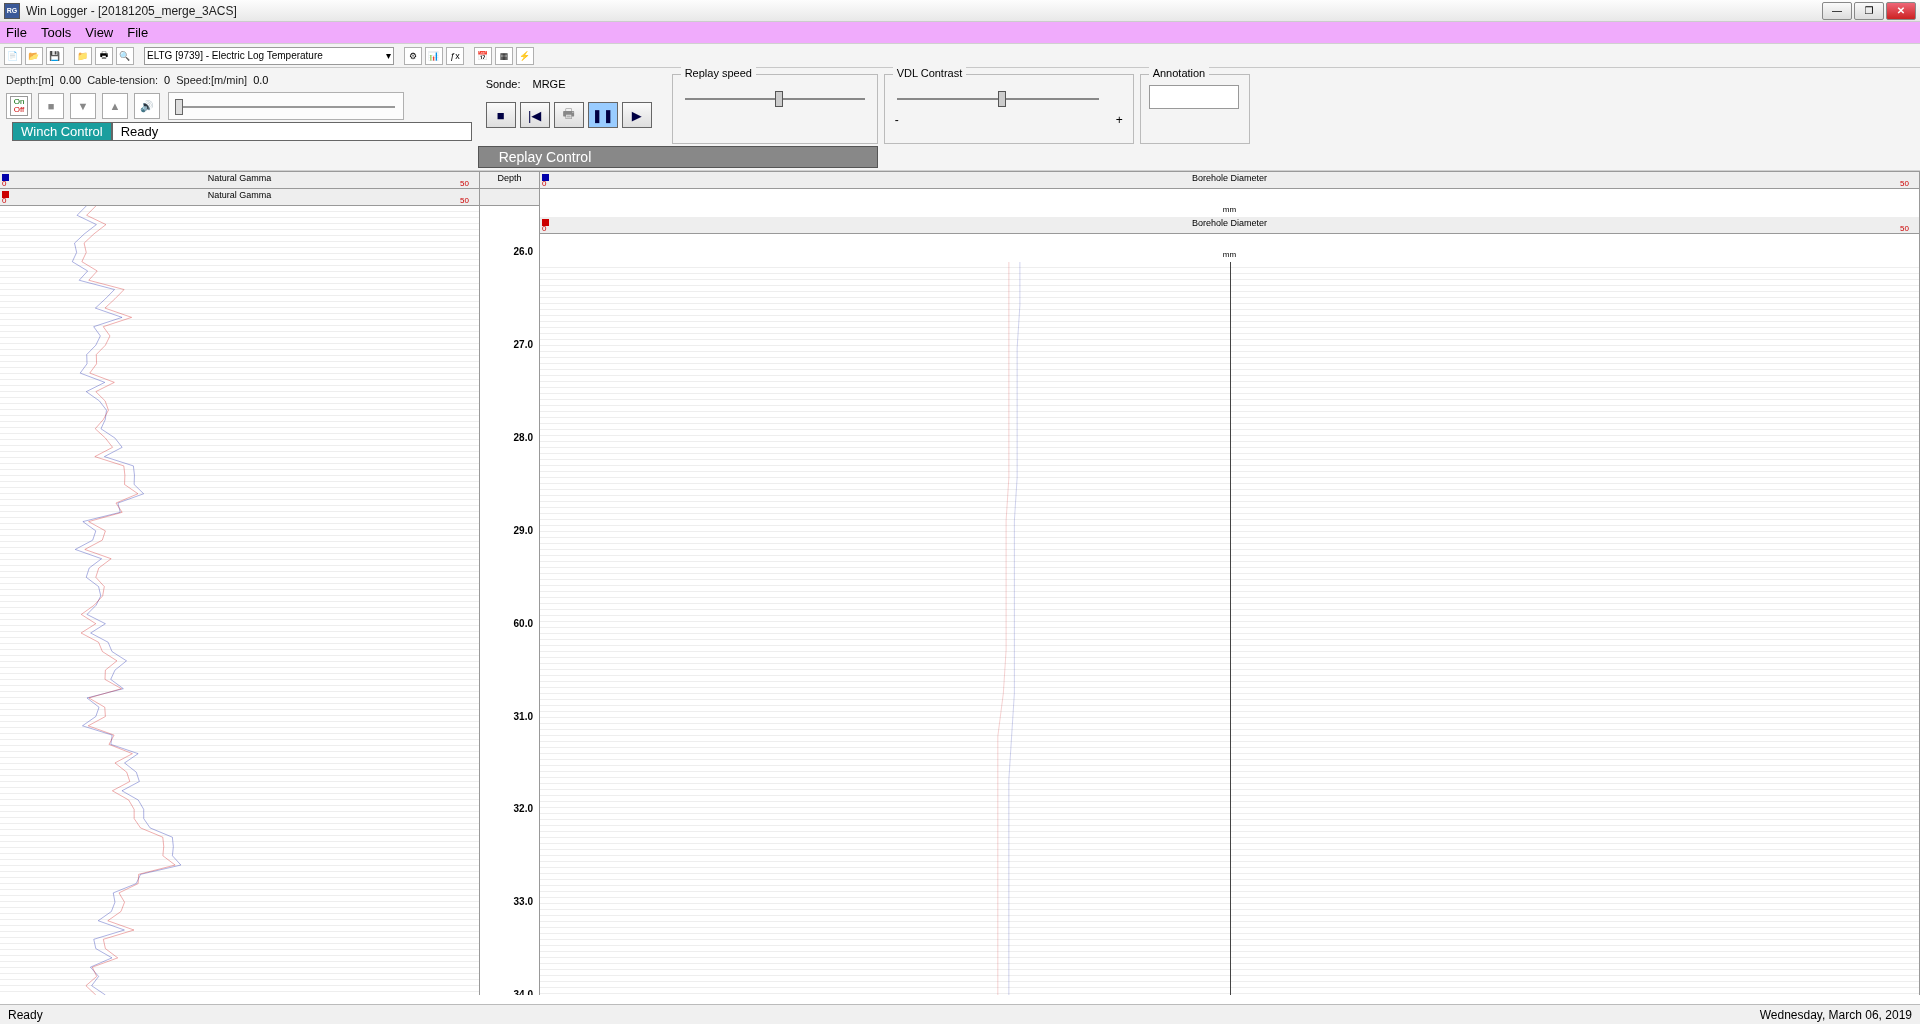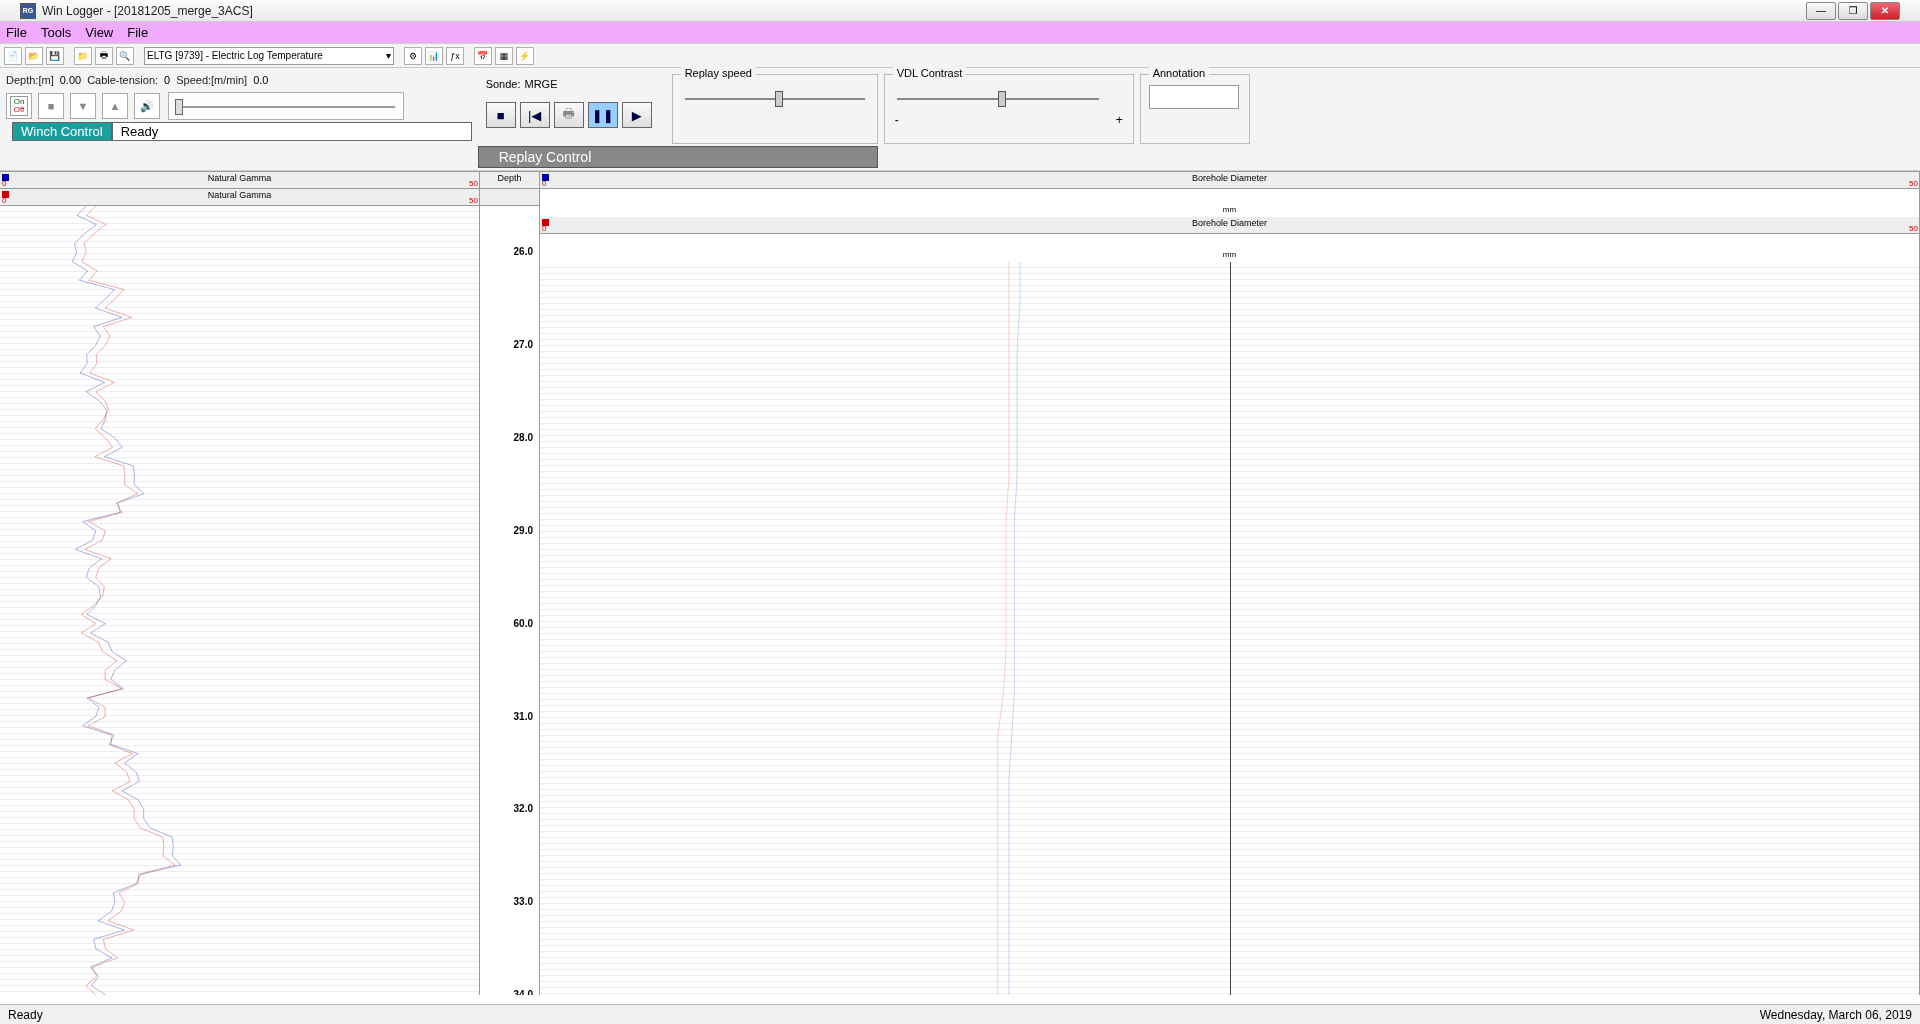--- a/index.html
+++ b/index.html
@@ -1,18 +1,18 @@
 <!DOCTYPE html>
 <html><head>
 <meta charset="utf-8">
 <style>
 * { margin: 0; padding: 0; box-sizing: border-box; font-family: "Segoe UI", Tahoma, sans-serif; }
 body { background: #fff; overflow: hidden; font-size: 11px; }
 
-.titlebar { background: linear-gradient(#fdfdfd,#e8e8e8); border-bottom: 1px solid #ccc; height: 22px; display: flex; align-items: center; padding: 0 20px; }
+.titlebar { background: linear-gradient(#fdfdfd,#e8e8e8); border-bottom: 1px solid #ccc; height: 22px; display: flex; align-items: center; padding: 0 4px; }
 .titlebar .ticon { width:16px;height:16px;background:#3b5998;border:1px solid #555;margin-right:6px;display:flex;align-items:center;justify-content:center;color:#fff;font-size:7px;font-weight:bold;}
 .titlebar .title { font-size: 12px; color: #222; flex:1; }
 .titlebar .winbtns { display:flex; gap:2px; }
 .titlebar .winbtn { width:30px;height:18px;border:1px solid #888;background:linear-gradient(#fafafa,#dcdcdc);display:flex;align-items:center;justify-content:center;font-size:10px;border-radius:2px;}
 .titlebar .winbtn.close { background: linear-gradient(#e67,#c22); color:#fff; font-weight:bold;}
 
 .menubar { background:#f0abfc; border-bottom:1px solid #d0d0d0; height:22px; display:flex; align-items:center; padding:0 6px; gap:14px; font-size:13px;}
 .menubar span { cursor:pointer; }
 
 .toolbar { background:#f4f4f4; border-bottom:1px solid #c8c8c8; height:24px; display:flex; align-items:center; padding:0 4px; gap:3px;}
@@ -34,21 +34,21 @@
 .longslider { border:1px solid #b0b0b0; background:#fcfcfc; height:28px; width:236px; position:relative; margin-top:6px;}
 .longslider .track{position:absolute;left:8px;right:8px;top:13px;height:2px;background:#999;}
 .longslider .thumb{position:absolute;left:6px;top:6px;width:8px;height:16px;background:#ddd;border:1px solid #666;}
 
 .statusbar-left{display:flex;margin:2px 0 2px 6px;}
 .tag{padding:1px 8px;font-size:13px;border:1px solid #666;}
 .tag.teal{background:#1a9e9e;color:#fff;}
 .tag.white{background:#fff;color:#000;flex:1;}
 
 .midcol { flex:0 0 400px; display:flex; flex-direction:column; gap:2px;}
-.midrow{display:flex;gap:4px;align-items:center;padding:4px 8px;}
+.midrow{display:flex;gap:12px;align-items:center;padding:4px 8px;}
 .fieldset{border:1px solid #bbb;padding:10px 8px 8px 8px;position:relative;background:#f4f4f4;min-height:70px;}
 .fieldset .legend{position:absolute;top:-8px;left:8px;background:#f4f4f4;padding:0 4px;font-size:11px;}
 .playbtns{display:flex;gap:4px;margin-top:8px;margin-left:8px;}
 .playbtn{width:30px;height:26px;border:1px solid #666;background:linear-gradient(#fafafa,#dedede);display:flex;align-items:center;justify-content:center;font-size:13px;}
 .playbtn.active{background:#9cf;}
 .hslider{position:relative;height:28px;}
 .hslider .track{position:absolute;left:4px;right:4px;top:13px;height:2px;background:#888;}
 .hslider .thumb{position:absolute;top:6px;width:8px;height:16px;background:#ccc;border:1px solid #555;}
 .replaybar{background:#888;color:#fff;font-size:14px;padding:2px 20px;border:1px solid #555;}
 
@@ -56,21 +56,21 @@
 .rightgrp .fieldset{min-width:250px;}
 .rightgrp .anno{min-width:110px;}
 .rightgrp input{width:90px;height:24px;border:1px solid #999;background:#fff;}
 
 .graphs{display:flex;height:calc(100vh - 200px);border-top:1px solid #999;}
 .trackhdr{background:#eee;border-bottom:1px solid #999;font-size:9px;position:relative;height:17px;}
 .trackhdr .sq{position:absolute;left:2px;top:2px;width:7px;height:7px;}
 .trackhdr .nm{position:absolute;left:0;right:0;top:1px;text-align:center;}
 .trackhdr .un{position:absolute;left:0;right:0;top:9px;text-align:center;font-size:8px;margin-top:24px;}
 .trackhdr .lo{position:absolute;left:2px;bottom:0;color:#c00;font-size:8px;}
-.trackhdr .hi{position:absolute;right:1px;bottom:0;color:#c00;font-size:8px;}
+.trackhdr .hi{position:absolute;right:10px;bottom:0;color:#c00;font-size:8px;}
 .gpanel{border-right:1px solid #999;display:flex;flex-direction:column;position:relative;}
 .gpanel.left{flex:0 0 480px;}
 .gpanel.depth{flex:0 0 60px;}
 .gpanel.right{flex:1;gap:28px;}
 .plotarea{flex:1;position:relative;background:repeating-linear-gradient(to bottom,#fff,#fff 5px,#eee 5px,#eee 6px),repeating-linear-gradient(to right,transparent,transparent 119px,#ccc 119px,#ccc 120px);overflow:hidden;}
 .gpanel.depth .plotarea{background:#fff;}
 .gpanel.depth .dval{position:absolute;right:6px;font-size:10px;font-weight:bold;}
 svg.curves{position:absolute;inset:0;width:100%;height:100%;}
 .vline{position:absolute;top:0;bottom:0;width:1px;background:#444;}
 

